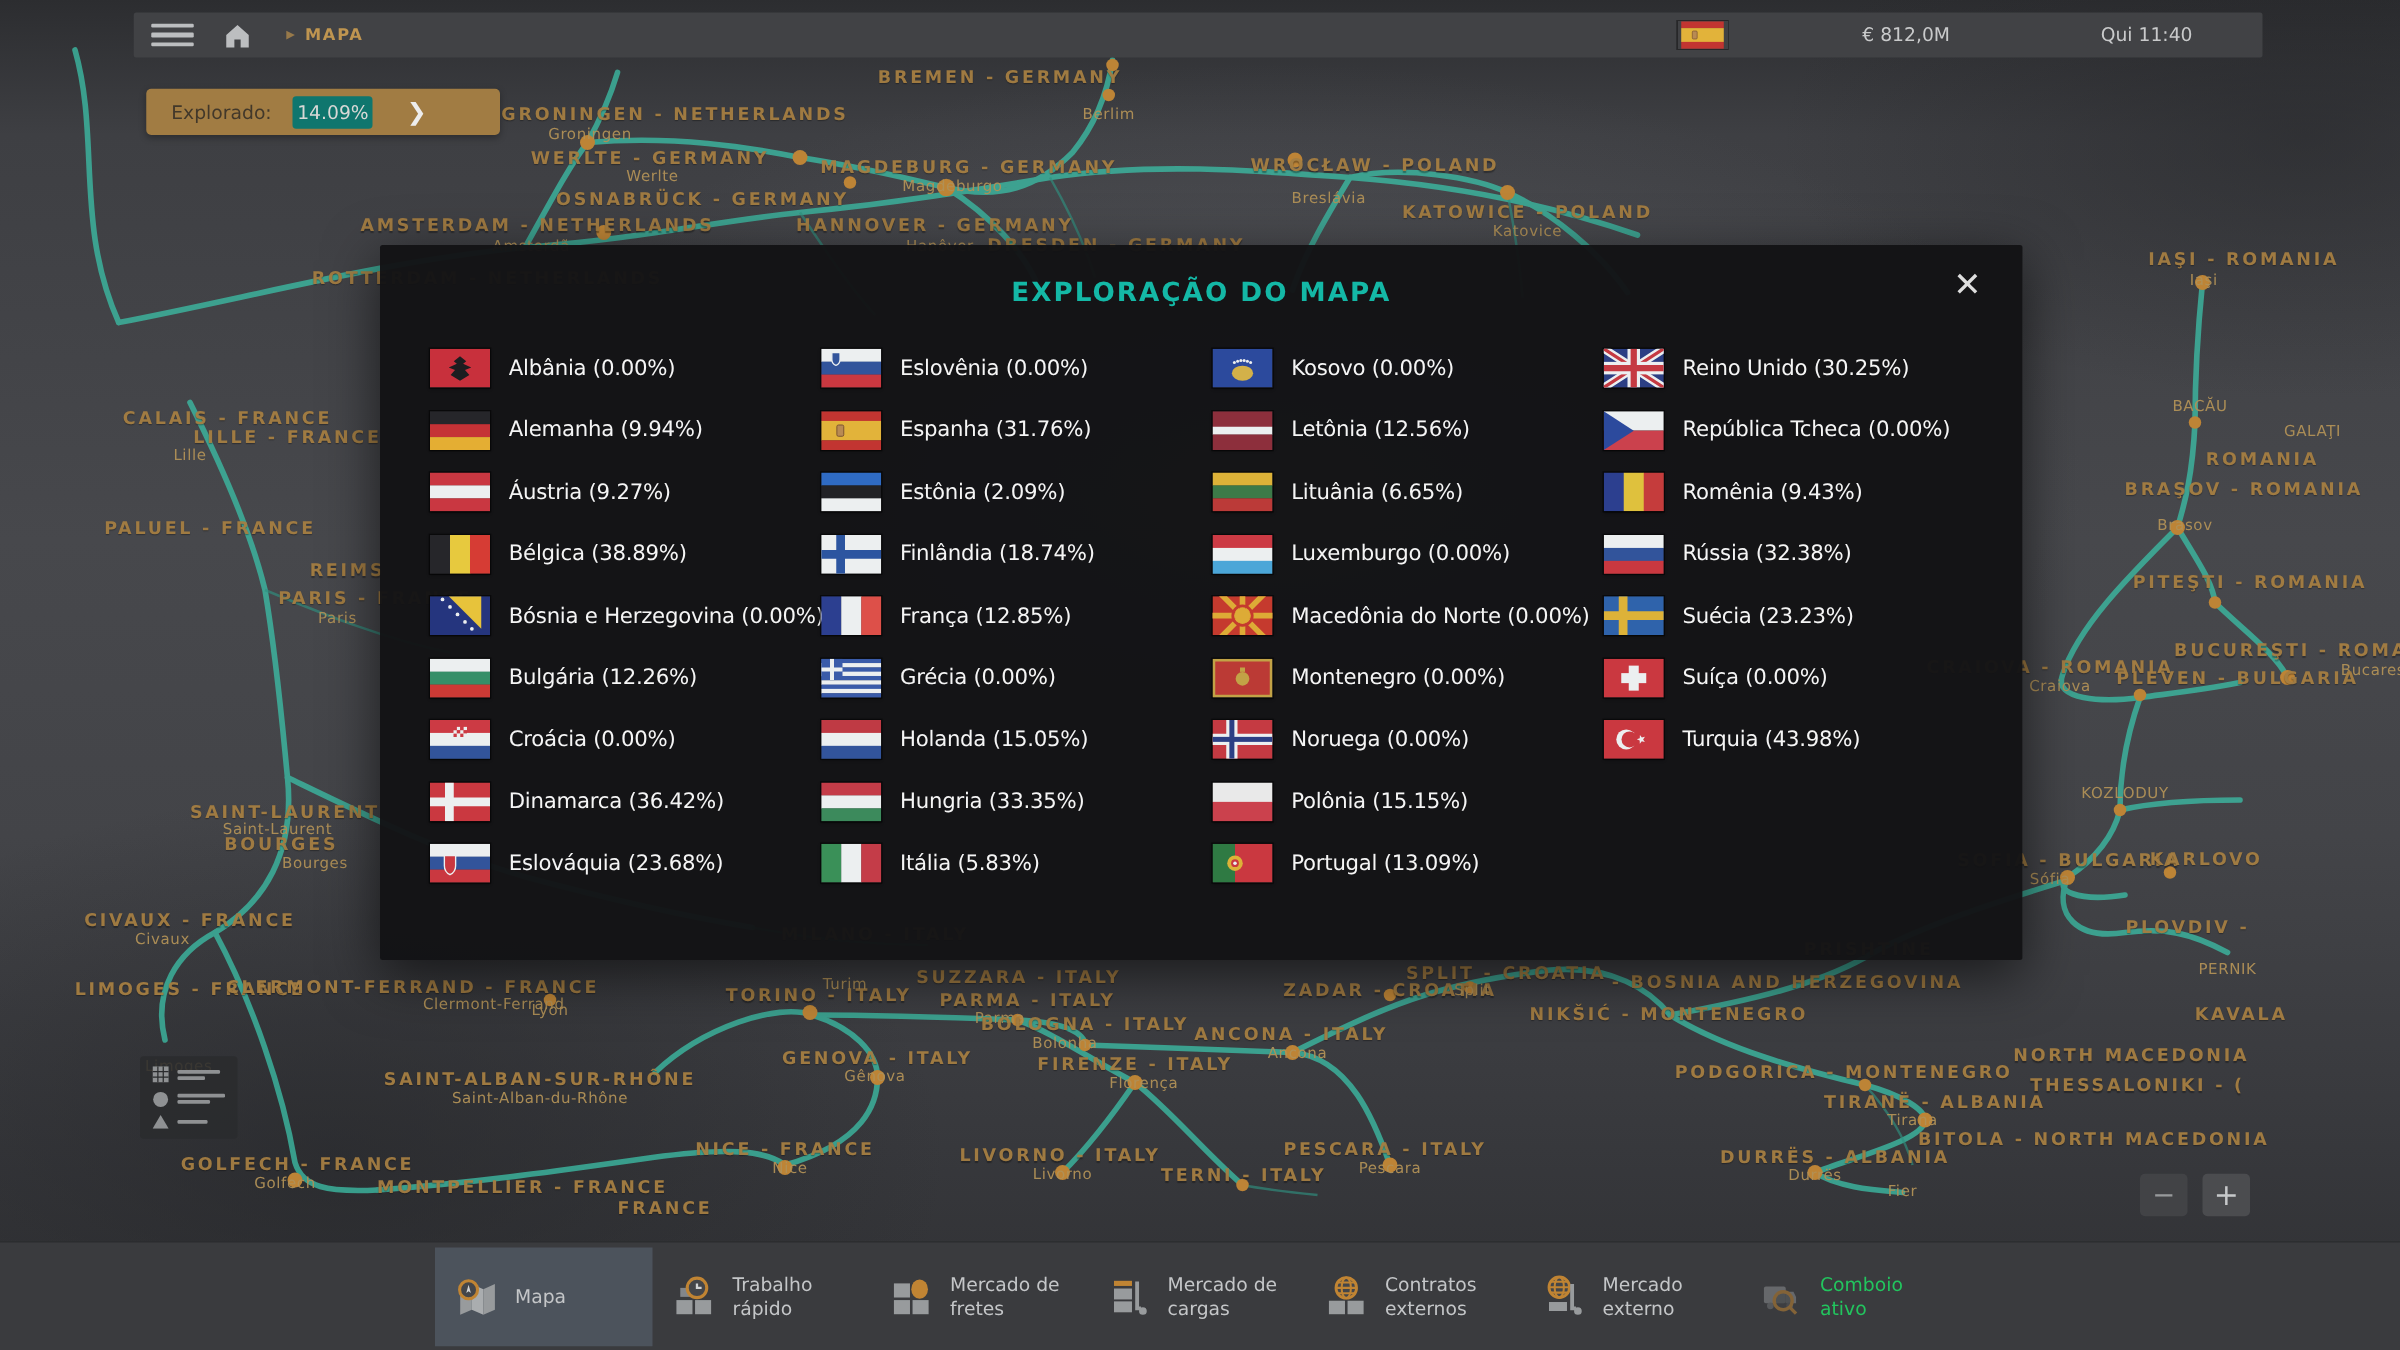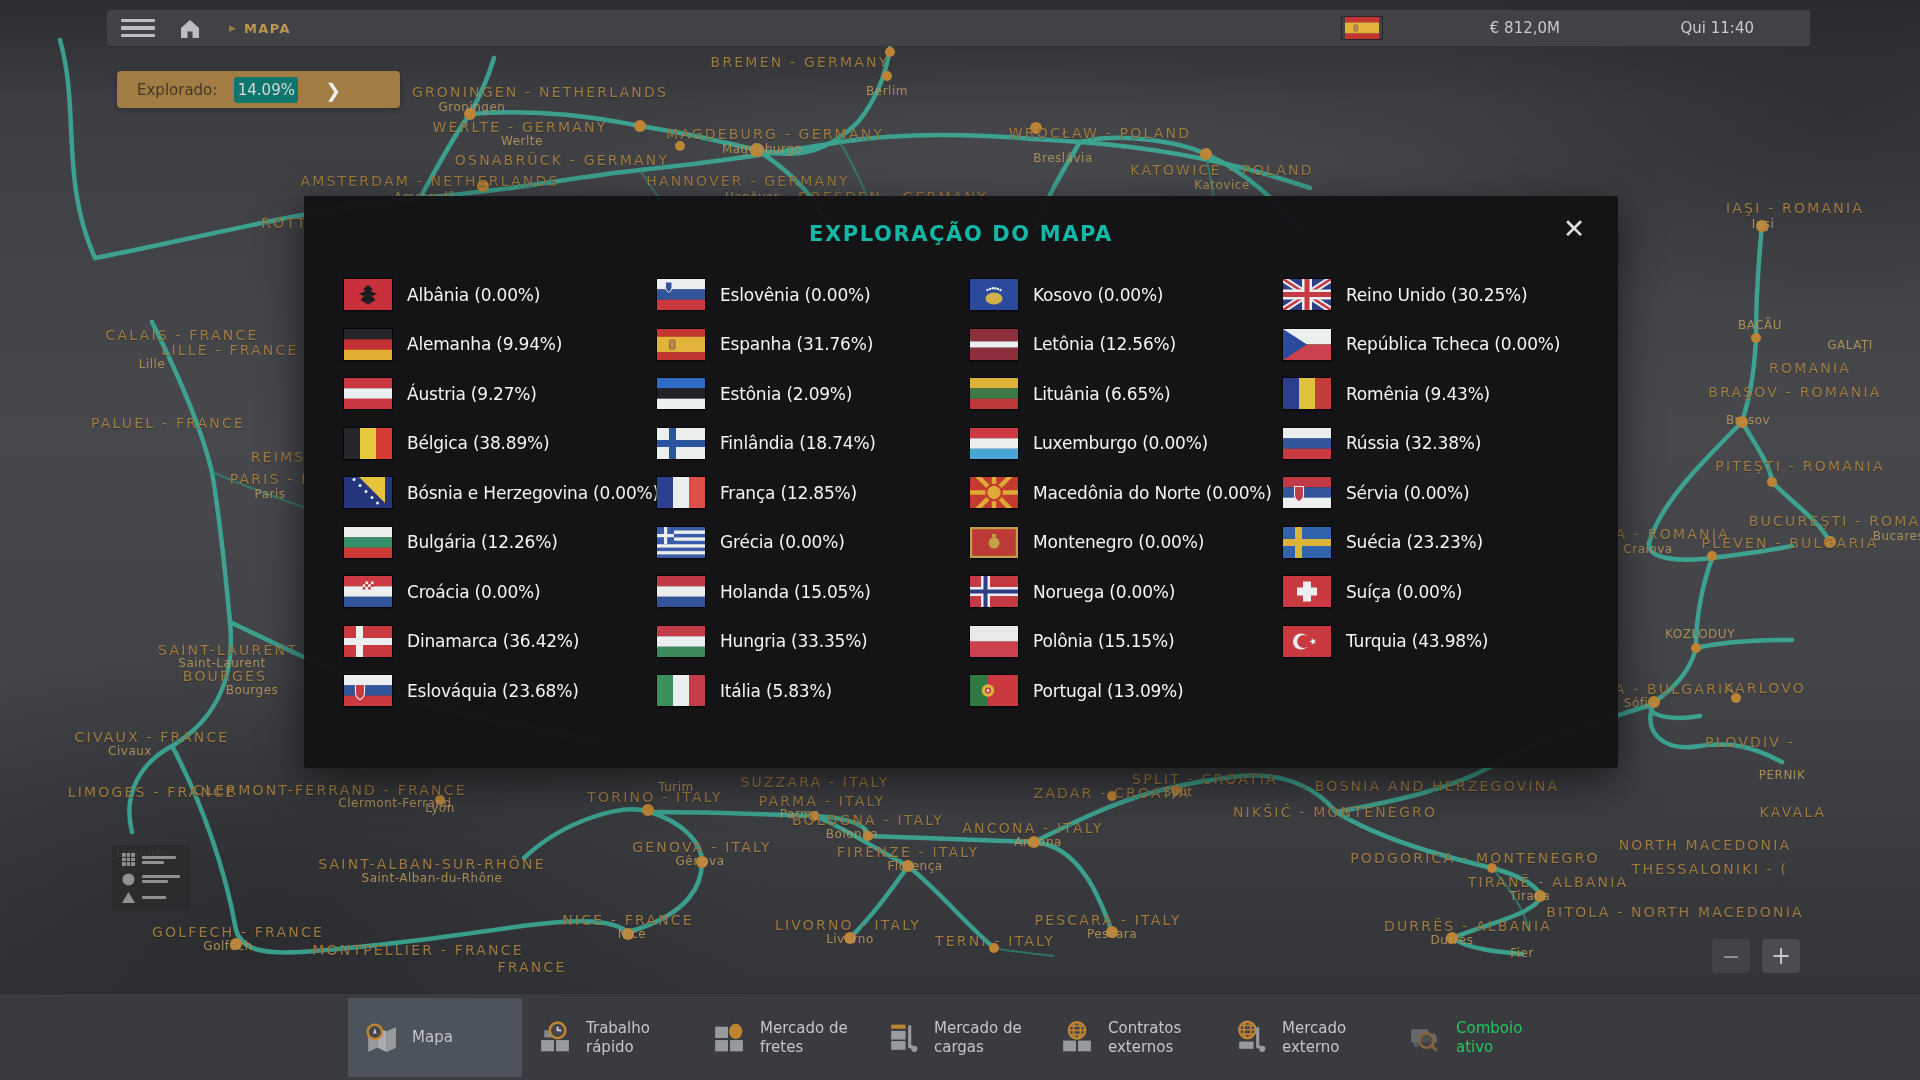--- a/index.html
+++ b/index.html
@@ -8,21 +8,21 @@
     background:#404145;}
   
   .map{position:absolute;inset:0;z-index:0;
     background:
       radial-gradient(1000px 520px at 53% 36%, rgba(112,114,120,.45), rgba(112,114,120,0) 65%),
       radial-gradient(700px 420px at 14% 86%, rgba(38,39,42,.65), rgba(38,39,42,0) 70%),
       radial-gradient(600px 300px at 96% 10%, rgba(34,35,38,.5), rgba(34,35,38,0) 70%),
       linear-gradient(180deg,#2c2d30 0%,#3e3f43 10%,#47484c 40%,#434448 62%,#37383c 85%,#2f3033 100%);}
   .roads{position:absolute;inset:0;}
   .map-label{position:absolute;transform:translate(-50%,-50%);white-space:nowrap;pointer-events:none;}
-  .map-label.lg{font-size:14px;font-weight:400;letter-spacing:2.2px;color:#a57e42;opacity:.95;text-shadow:0 1px 1px rgba(0,0,0,.35);}
+  .map-label.lg{font-size:14px;font-weight:700;letter-spacing:2.2px;color:#a57e42;opacity:.95;text-shadow:0 1px 1px rgba(0,0,0,.35);}
   .map-label.sm{font-size:12px;font-weight:400;letter-spacing:.5px;color:#b19157;opacity:.95;}
   
   .topbar{position:absolute;left:107px;top:10px;width:1703px;height:36px;background:#414245;
     border-radius:2px;z-index:30;display:flex;align-items:center;}
   .burger{margin-left:14px;width:34px;display:flex;flex-direction:column;gap:4px;cursor:pointer;}
   .burger div{height:3.5px;background:#bcbec0;border-radius:1px;}
   .home{margin-left:22px;cursor:pointer;display:flex;}
   .crumb-sep{margin-left:26px;font-size:9px;color:#97794a;}
   .crumb{margin-left:8px;font-size:13px;font-weight:700;letter-spacing:1.4px;color:#bf9550;}
   .topbar-flag{position:absolute;right:428px;top:7px;line-height:0;}
@@ -606,29 +606,20 @@
         <div class="country">
           <span class="flag"><svg viewBox="0 0 48 31" width="48" height="31">
               <rect x="0" y="0" width="48" height="10.533333333333333" fill="#eceff0"></rect>
               <rect x="0" y="10.333333333333334" width="48" height="10.533333333333333" fill="#32549b"></rect>
               <rect x="0" y="20.666666666666668" width="48" height="10.533333333333333" fill="#ca3840"></rect>
             </svg></span>
           <span class="ctext">Rússia (32.38%)</span>
         </div>
         <div class="country">
           <span class="flag"><svg viewBox="0 0 48 31" width="48" height="31">
-              <rect x="0" y="0" width="48" height="10.533333333333333" fill="#bf3a44"></rect>
-              <rect x="0" y="10.333333333333334" width="48" height="10.533333333333333" fill="#32549b"></rect>
-              <rect x="0" y="20.666666666666668" width="48" height="10.533333333333333" fill="#eceff0"></rect>
-              <path d="M11.5 9.5 h9 v8 q0 5 -4.5 7.2 q-4.5 -2.2 -4.5 -7.2 z" fill="#bf3a44" stroke="#eceff0" stroke-width="1.1"></path>
-            </svg></span>
-          <span class="ctext">Sérvia (0.00%)</span>
-        </div>
-        <div class="country">
-          <span class="flag"><svg viewBox="0 0 48 31" width="48" height="31">
               <rect x="0" y="0" width="48" height="31" fill="#2f63ab"></rect>
               <rect x="12" y="0" width="7" height="31" fill="#ddb238"></rect>
               <rect x="0" y="12" width="48" height="7" fill="#ddb238"></rect>
             </svg></span>
           <span class="ctext">Suécia (23.23%)</span>
         </div>
         <div class="country">
           <span class="flag"><svg viewBox="0 0 48 31" width="48" height="31">
               <rect x="0" y="0" width="48" height="31" fill="#ca3840"></rect>
               <rect x="20" y="5.5" width="8" height="20" fill="#eceff0"></rect>

